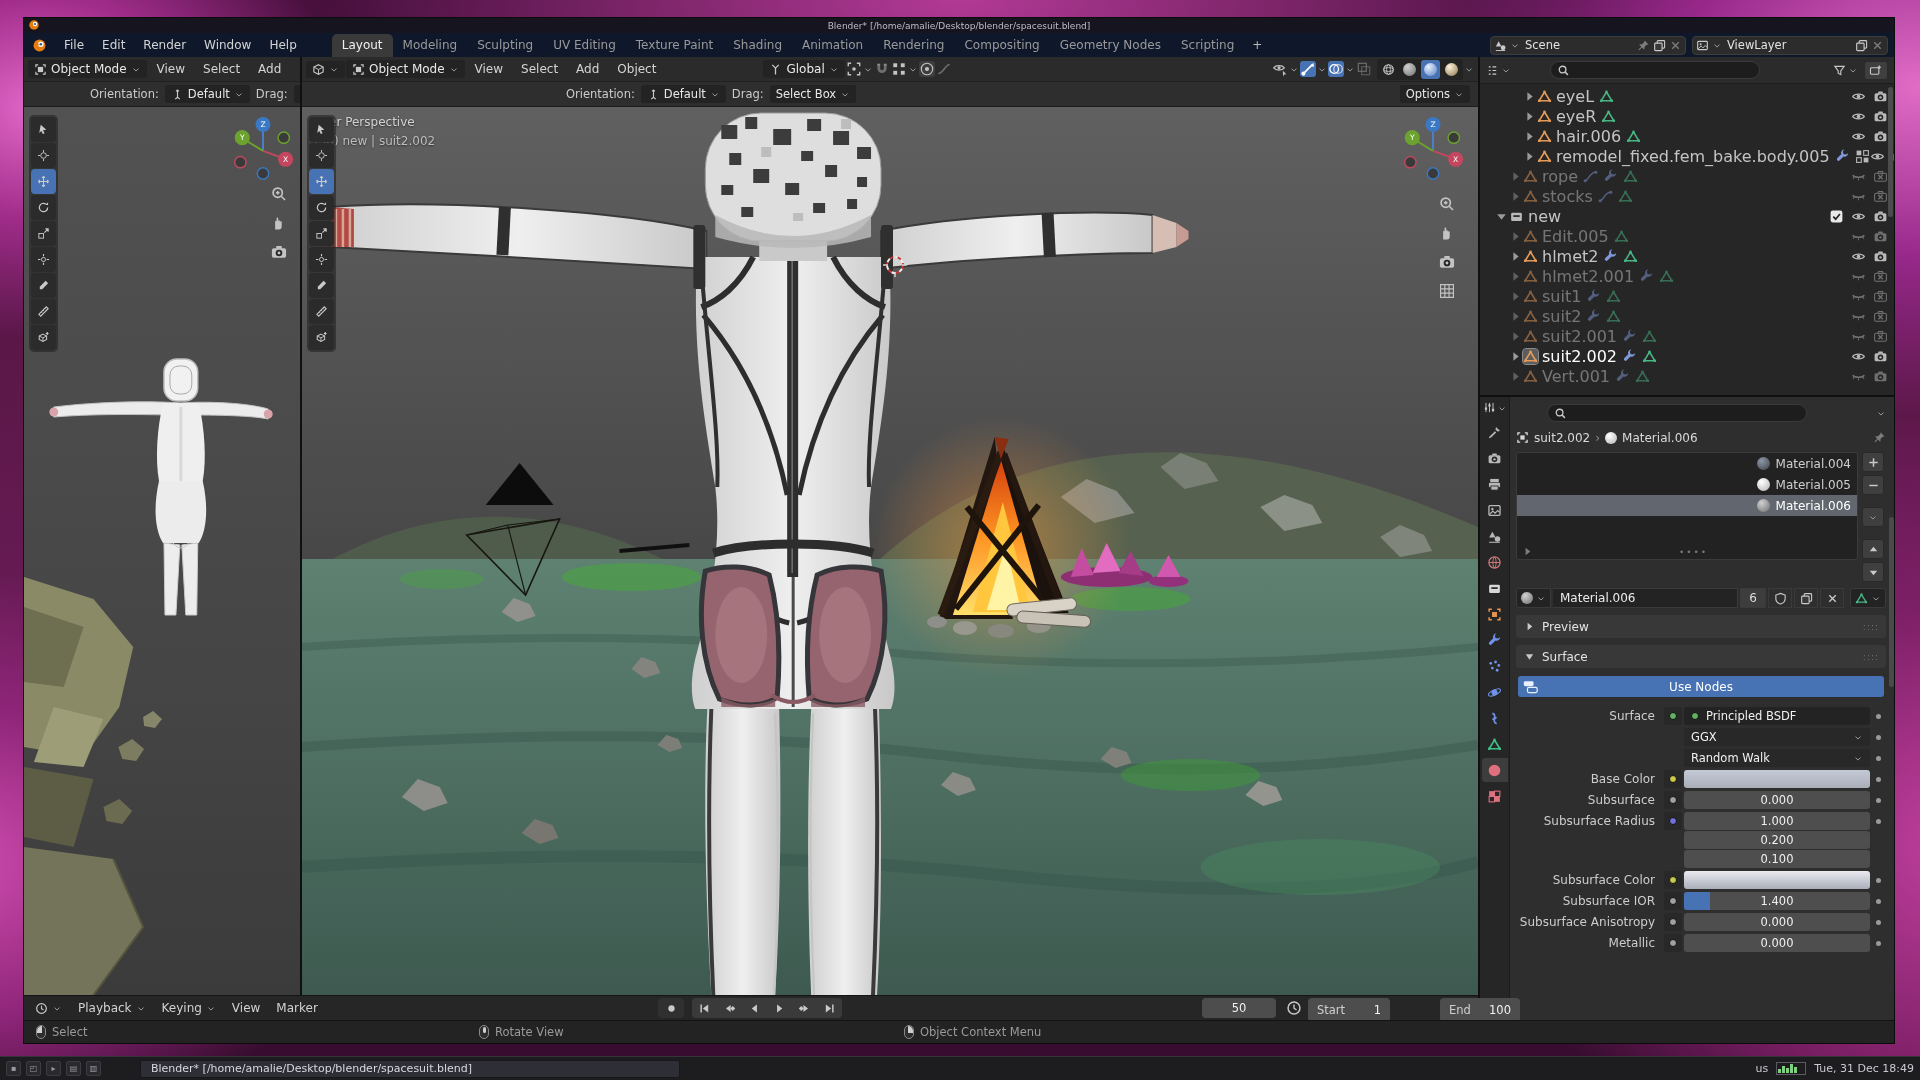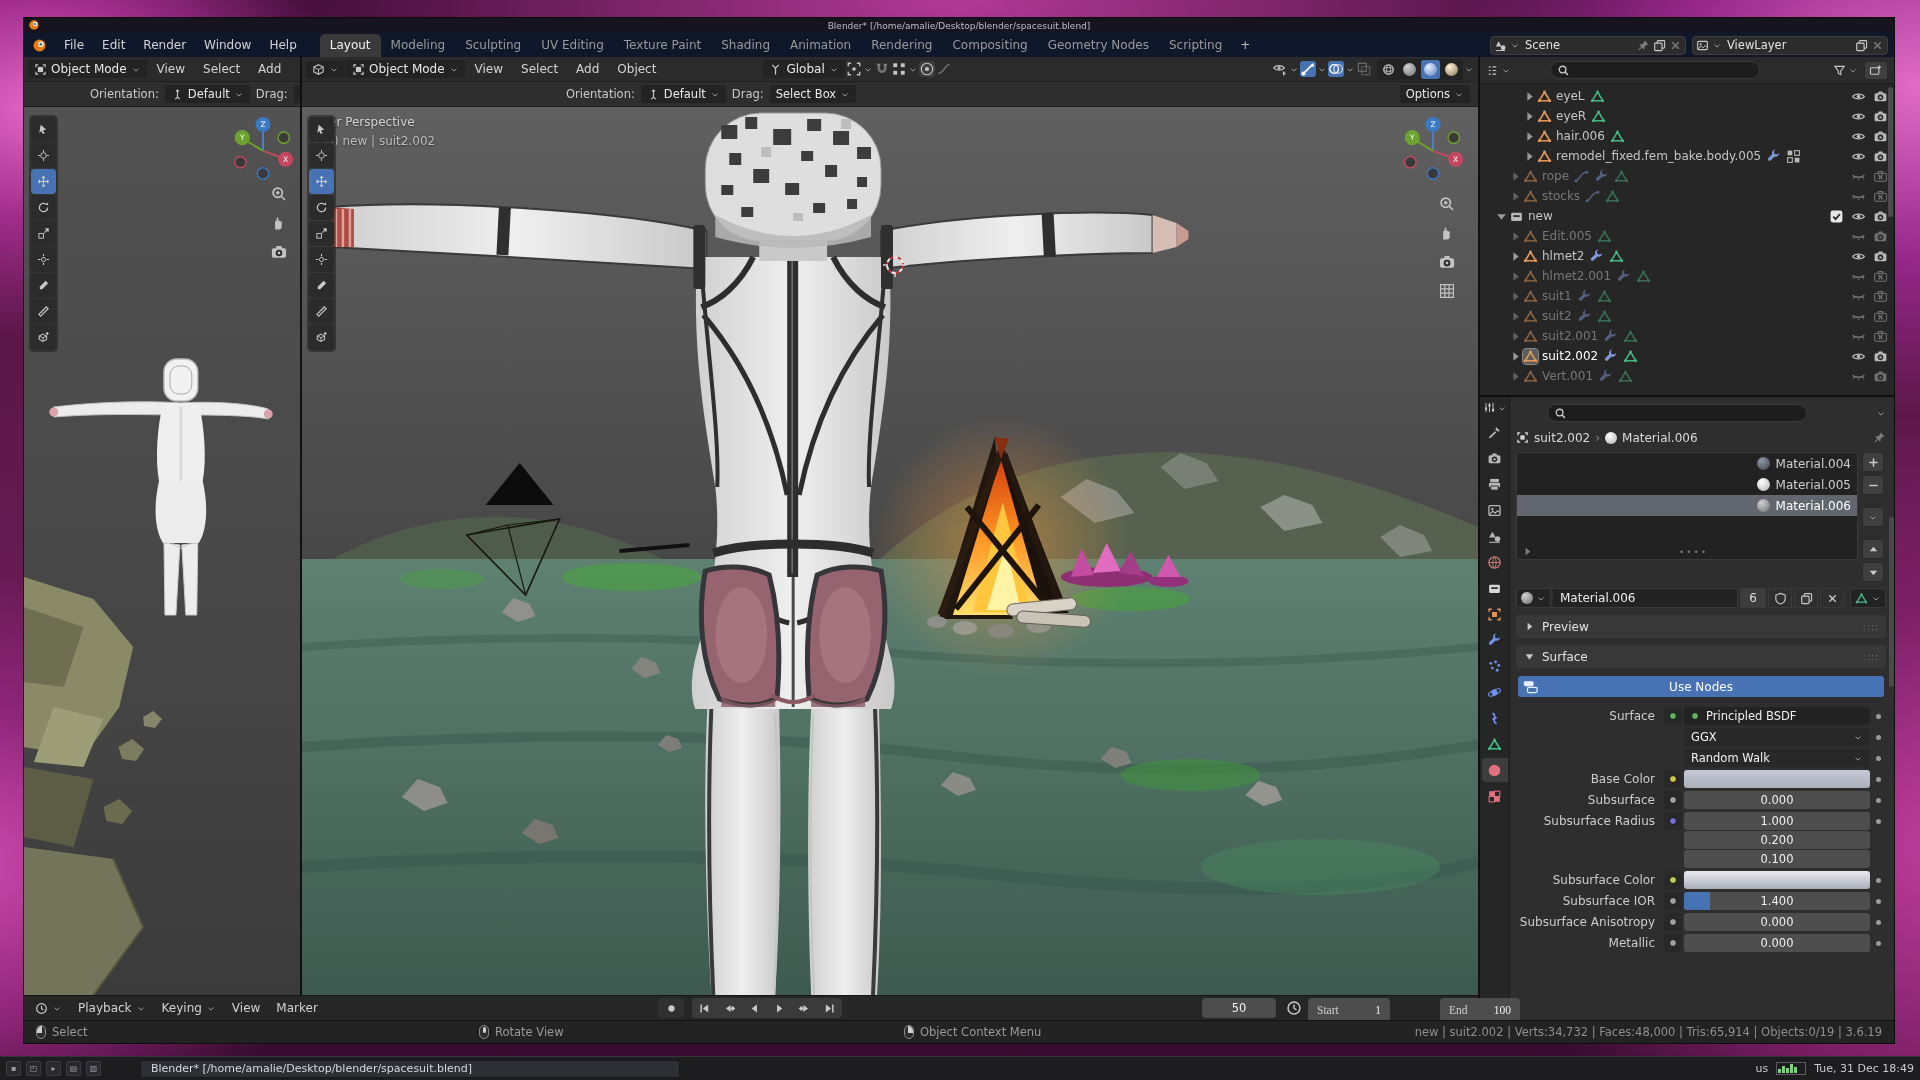--- a/index.html
+++ b/index.html
@@ -13,21 +13,21 @@
       radial-gradient(540px 520px at 102% 78%, #c2409e 0%, #7c1f66 46%, rgba(40,5,35,0) 82%),
       radial-gradient(900px 300px at 50% 0%, #b23a96 0%, rgba(90,15,80,0) 70%),
       linear-gradient(180deg,#47103d 0%,#5c1849 35%,#6b1c58 65%,#330b2c 100%);}
   
   .bwin{position:absolute;left:24px;top:18px;width:1870px;height:1025px;display:flex;flex-direction:column;background:#2e2e2e;box-shadow:0 0 0 1px #0c0c0c;}
   .titlebar{height:15px;background:#16141f;display:flex;align-items:center;justify-content:center;font-size:9px;color:#bdbdc8;position:relative;flex:none;}
   .titlebar .blogo{position:absolute;left:4px;top:1px;width:12px;height:12px;}
   .topbar{height:24px;background:#0f172a;display:flex;align-items:center;flex:none;padding:0 6px;gap:2px;}
   .blogo2{width:15px;height:15px;margin:0 6px 0 2px;}
   .menu-item{padding:3px 9px;color:#d4d4d4;border-radius:3px;cursor:default;}
-  .ws-tabs{display:flex;align-items:flex-end;height:24px;margin-left:12px;}
+  .ws-tabs{display:flex;align-items:flex-end;height:24px;margin-left:24px;}
   .ws-tab{padding:4px 10px 5px;color:#999;border-radius:5px 5px 0 0;font-size:12px;}
   .ws-tab.active{background:#3a3a3a;color:#f0f0f0;}
   .ws-tab.add{color:#bbb;padding:4px 8px 5px;}
   .tb-right{margin-left:auto;display:flex;gap:6px;align-items:center;}
   .idblock{display:flex;align-items:center;background:#2c2c2c;border:1px solid #3d3d3d;border-radius:4px;height:19px;padding:0 3px;gap:3px;min-width:196px;}
   .idblock .txt{flex:1;color:#e2e2e2;font-size:11.5px;padding-left:2px;}
   .sic{width:13px;height:13px;display:inline-block;color:#c9c9c9;flex:none;}
   .sic.dim{color:#7d7d7d;}
   
   .workspace{flex:1;display:flex;min-height:0;}
@@ -68,30 +68,30 @@
   .shade-slot{width:19px;height:19px;display:flex;align-items:center;justify-content:center;border-radius:3px;}
   .shade-slot.sel{background:#4772b3;}
   
   .timeline{height:25px;background:#262626;border-top:1px solid #151515;position:relative;flex:none;}
   .tl-menus{position:absolute;left:4px;top:0;height:100%;display:flex;align-items:center;gap:2px;}
   .tl-btn{display:flex;align-items:center;gap:4px;padding:2px 7px;color:#d2d2d2;border-radius:3px;}
   .transport{position:absolute;left:668px;top:2px;display:flex;background:#3a3a3a;border-radius:4px;}
   .tp-btn{width:25px;height:20px;display:flex;align-items:center;justify-content:center;color:#e0e0e0;}
   .rec-btn{position:absolute;left:634px;top:2px;width:26px;height:20px;border-radius:4px;background:#303030;display:flex;align-items:center;justify-content:center;color:#e6e6e6;}
   .tl-field{position:absolute;top:2px;height:20px;background:#4d4d4d;border-radius:4px;display:flex;align-items:center;justify-content:center;color:#f1f1f1;font-size:11.5px;}
-  .tl-field.pair{justify-content:space-between;padding:12px 9px;font-family:Liberation Serif, serif;}
+  .tl-field.pair{justify-content:space-between;padding:12px 9px;}
   .tl-field .k{color:#cfcfcf;}
   
   .right-col{flex:1;display:flex;flex-direction:column;min-width:0;}
   .outliner{height:340px;background:#262626;border-bottom:2px solid #101010;display:flex;flex-direction:column;flex:none;position:relative;}
   .ol-header{height:27px;display:flex;align-items:center;padding:0 6px;gap:6px;background:#2b2b2b;border-bottom:1px solid #1d1d1d;flex:none;}
   .searchbox{flex:1;max-width:210px;height:18px;background:#1d1d1d;border:1px solid #3a3a3a;border-radius:9px;display:flex;align-items:center;padding:0 6px;gap:4px;margin:0 auto;}
   .searchbox input{flex:1;background:transparent;border:none;outline:none;color:#ddd;font-size:11px;width:60px;}
   .ol-rows{flex:1;overflow:hidden;padding-top:2px;}
-  .ol-row{height:20px;display:flex;align-items:center;padding-right:6px;font-size:12px;color:#c4c4c4;}
+  .ol-row{height:20px;display:flex;align-items:center;padding-right:6px;font-size:16px;color:#c4c4c4;}
   .ol-row .nm{margin-left:4px;}
   .ol-row.dim .nm,.ol-row.dim .oic{opacity:.5;}
   .ol-row .nm.selname{color:#fff;}
   .oic{width:15px;height:15px;display:inline-flex;align-items:center;justify-content:center;flex:none;}
   .oic.orange{color:#e59a57;}
   .oic.green{color:#47b784;}
   .oic.blue{color:#8098d8;}
   .oic.gray{color:#b9b9b9;}
   .selbox{background:#5d5d5d;border-radius:3px;outline:1px solid #8a8a8a;}
   .ol-right{margin-left:auto;display:flex;gap:7px;align-items:center;color:#9f9f9f;}
@@ -2060,21 +2060,20 @@
                   </span>
                 </div>
               </div>
             <div class="props-scroll"></div>
           </div>
         </div>
       </div>
     </div>
 
     <div class="statusbar" id="statusbar">
-      <div class="sb-stats">new | suit2.002 | Verts:34,732 | Faces:48,000 | Tris:65,914 | Objects:0/19 | 3.6.19</div>
     <span class="hint" style="left: 12px;">
           <span class="mouseic l">
             <i></i>
           </span>
           <span>Select</span>
         </span>
         <span class="hint" style="left: 455px;">
           <span class="mouseic m">
             <i></i>
           </span>

